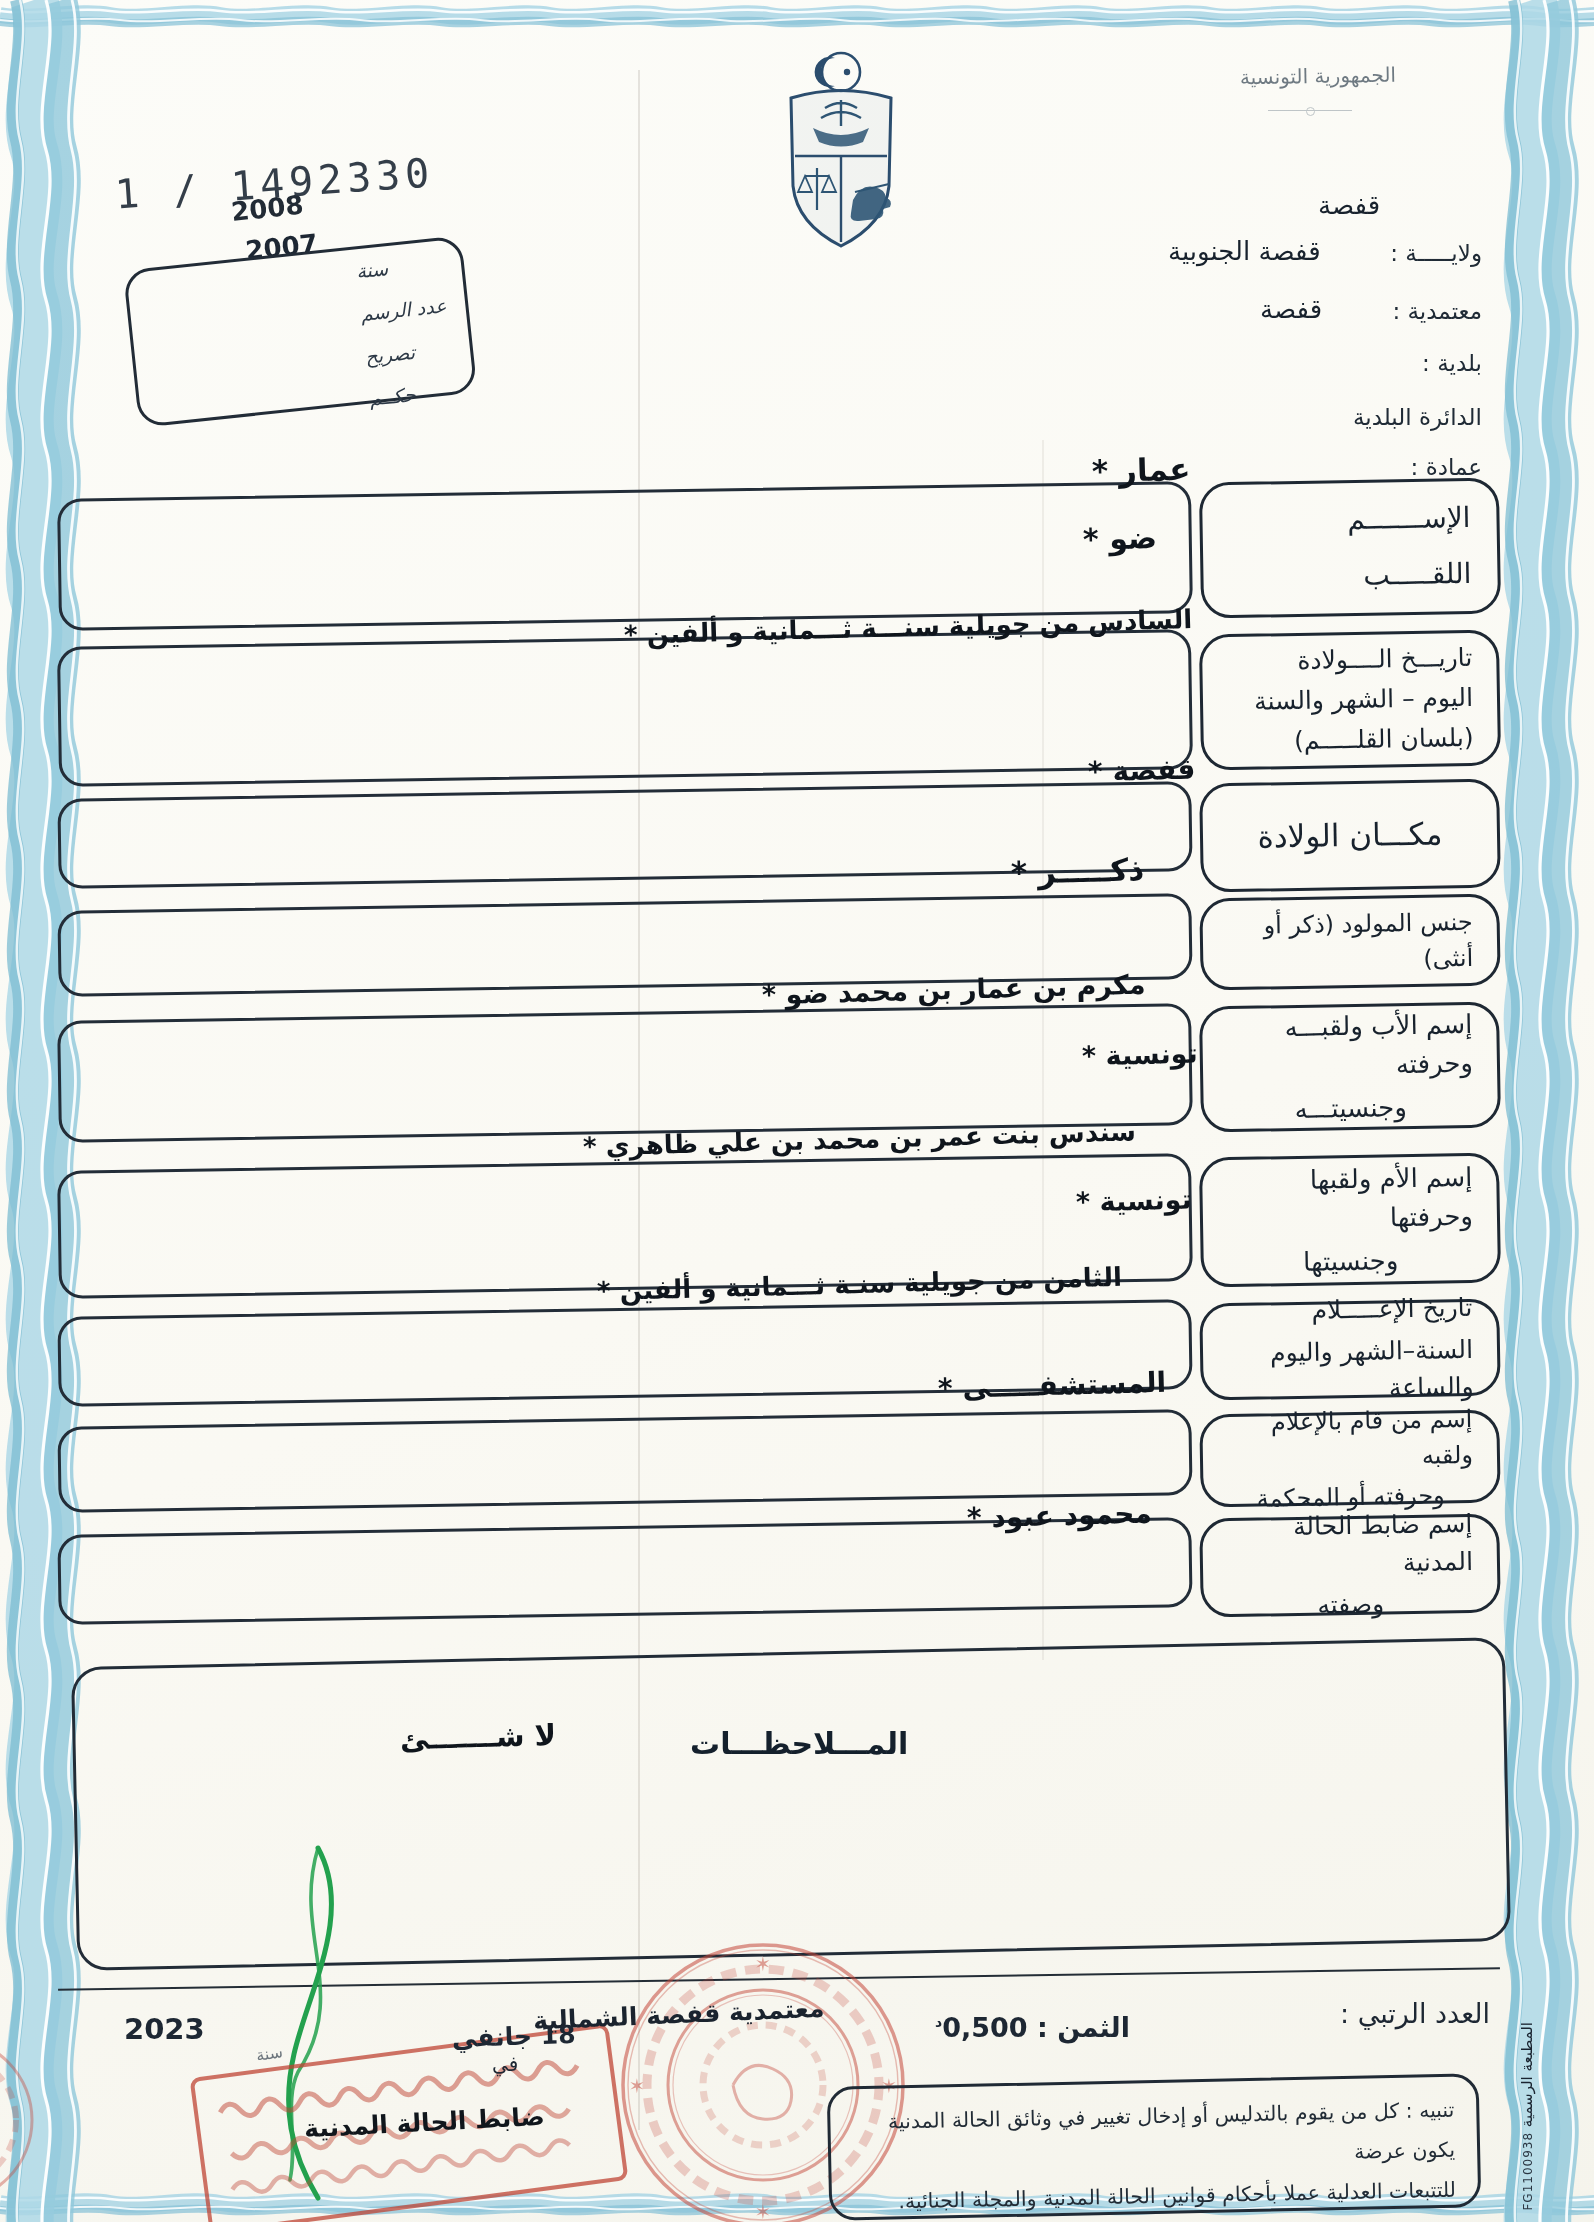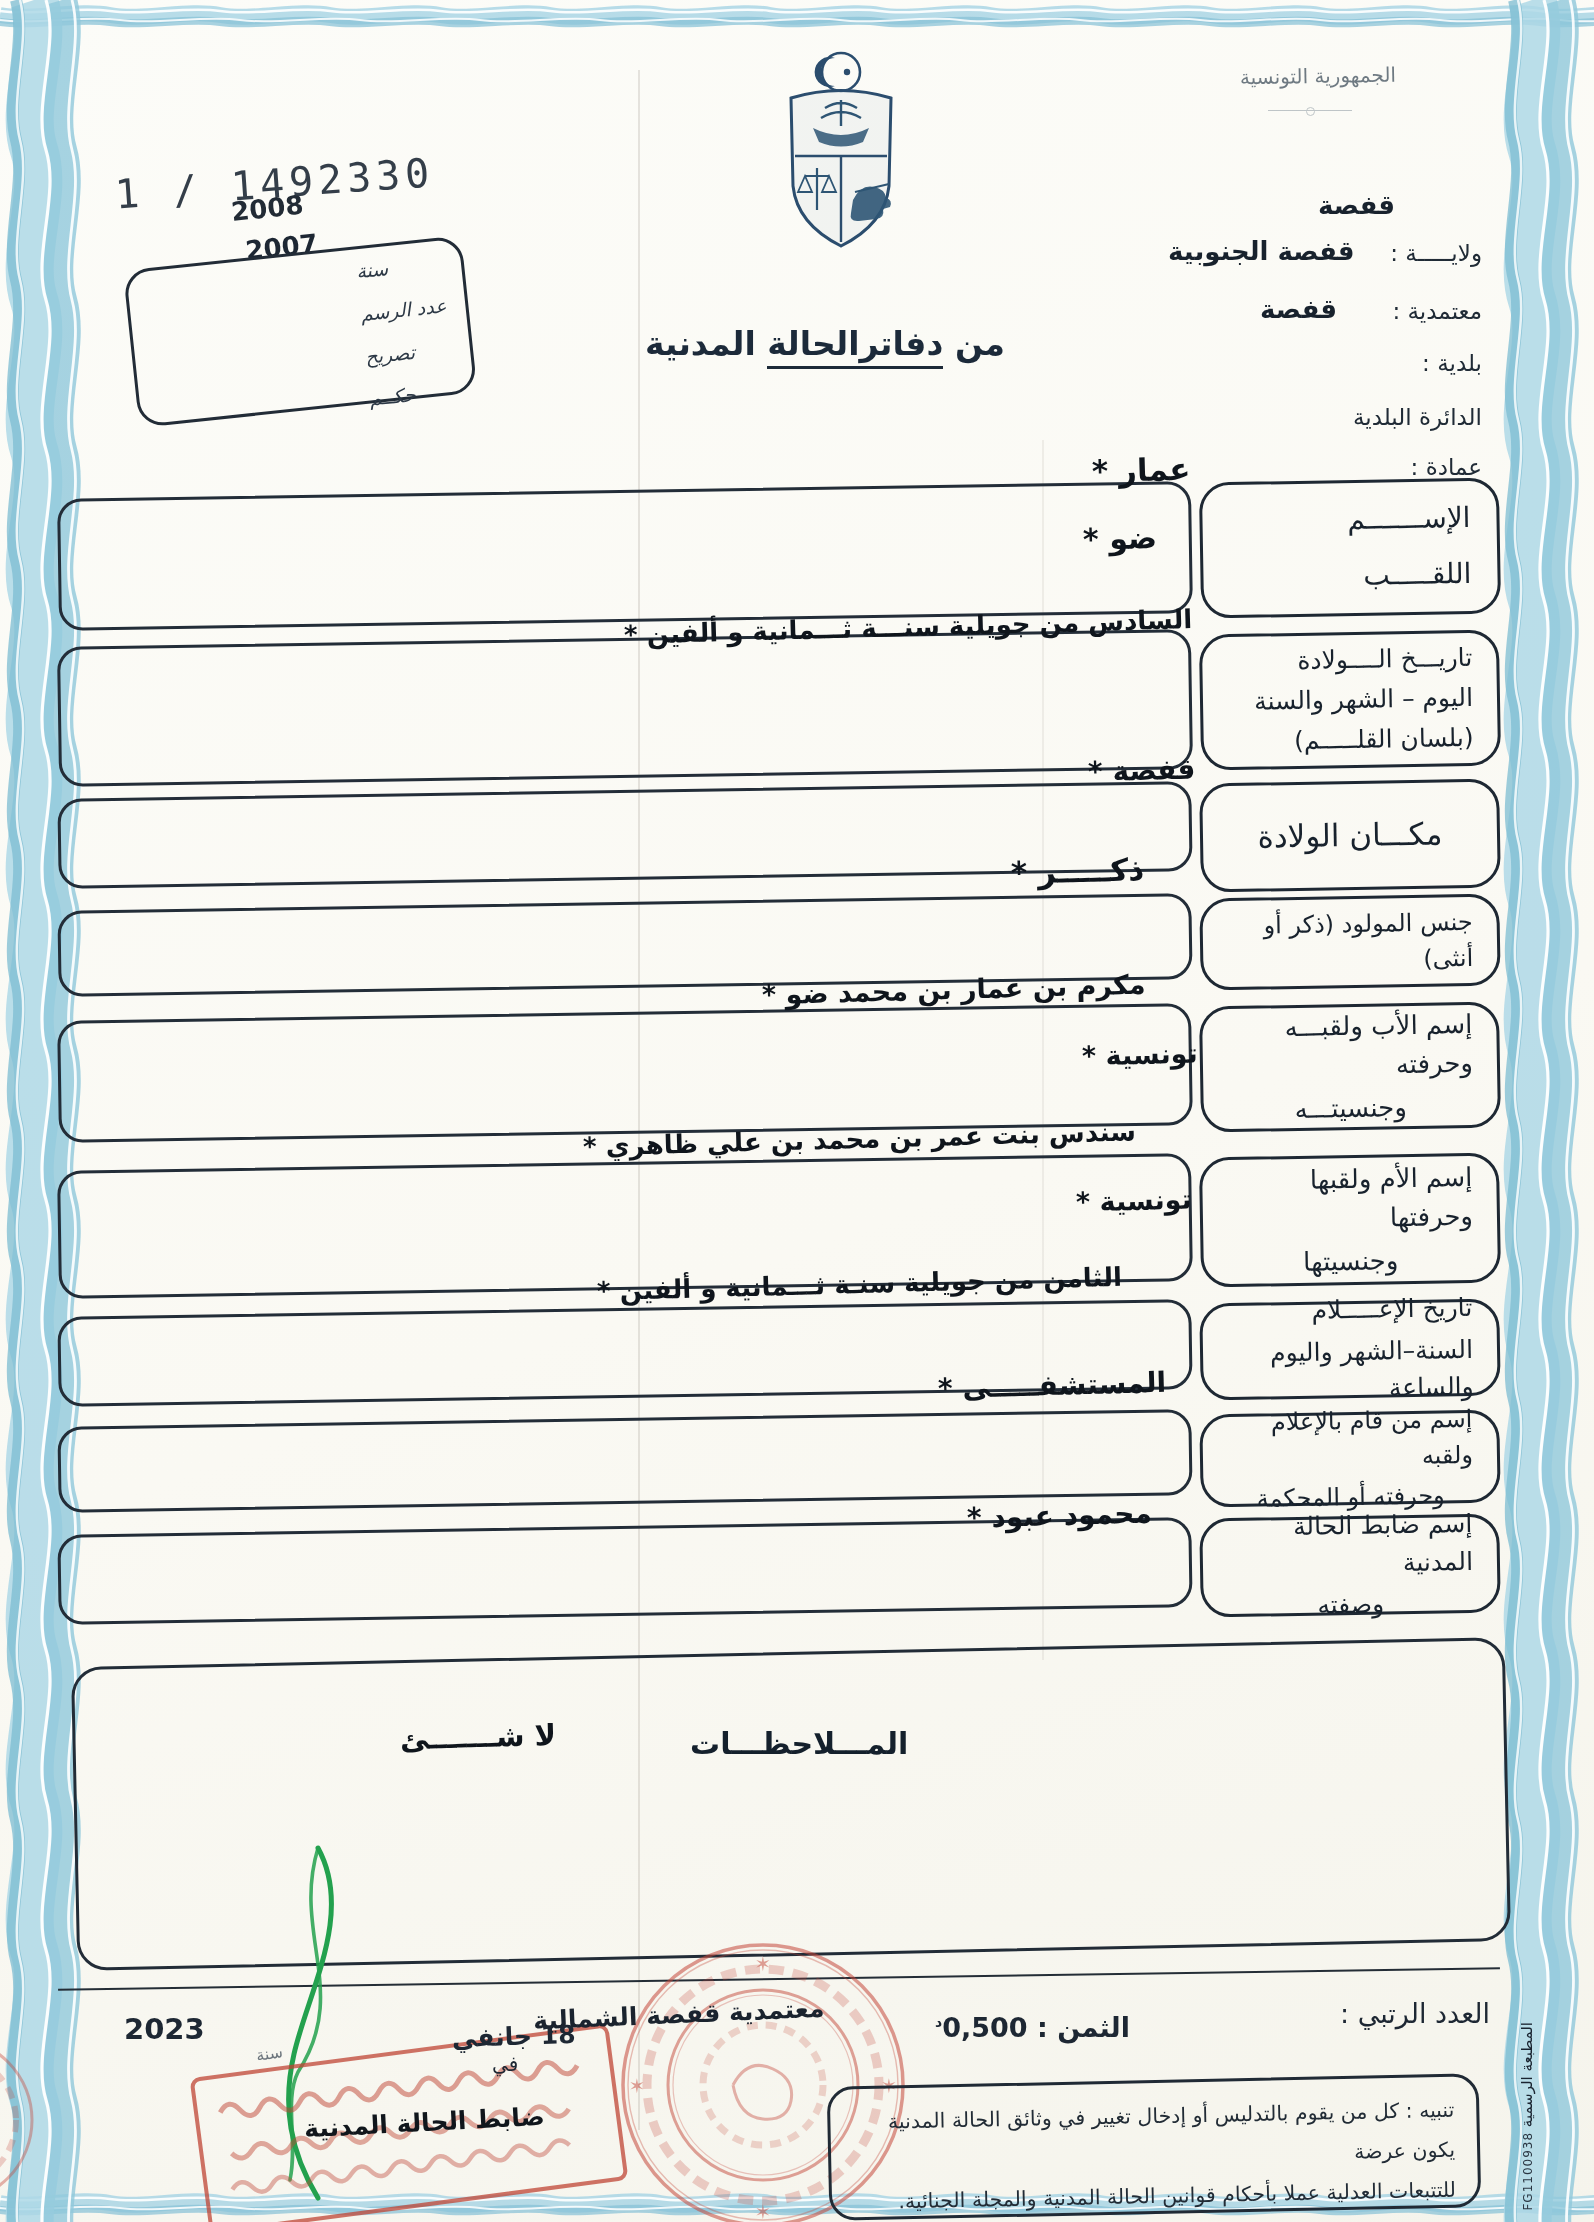--- a/index.html
+++ b/index.html
@@ -28,21 +28,21 @@
   .emblem{position:absolute;left:775px;top:48px;z-index:4;}
 
   
   .rep{position:absolute;left:1208px;top:64px;width:220px;text-align:center;font-size:20px;
     color:#4c5a66;opacity:.8;transform:rotate(-1deg);z-index:5;}
   .rep-flourish{position:absolute;left:1268px;top:110px;width:84px;border-top:1.6px solid #8e99a2;
     opacity:.55;z-index:5;}
   .rep-flourish:after{content:"";position:absolute;left:38px;top:-4px;width:7px;height:7px;
     border:1.3px solid #8e99a2;border-radius:50%;}
   .hdr-item{position:absolute;font-size:23px;color:#202b36;white-space:nowrap;z-index:5;}
-  .hdr-val{position:absolute;font-size:26px;font-weight:700;color:#18222d;white-space:nowrap;z-index:5;}
+  .hdr-val{position:absolute;font-size:26px;font-weight:400;color:#18222d;white-space:nowrap;z-index:5;}
 
   
   .t1{position:absolute;left:680px;top:254px;width:400px;text-align:center;font-size:40px;
     font-weight:700;color:#1c2a3a;z-index:5;}
   .t2{position:absolute;left:590px;top:324px;width:470px;text-align:center;font-size:33px;
     font-weight:700;color:#1c2a3a;z-index:5;}
   .t2 .ul{border-bottom:3.5px solid #1d2a38;padding-bottom:3px;}
   .t3{position:absolute;left:750px;top:404px;width:400px;text-align:center;font-size:43px;
     font-weight:700;color:#1c2a3a;z-index:5;}
 
@@ -181,21 +181,20 @@
   <div class="rep-flourish"></div>
   <div class="hdr-val" style="left:1318px;top:190px;">قفصة</div>
   <div class="hdr-item" style="right:112px;top:240px;">ولايـــــة :</div>
   <div class="hdr-val" style="left:1168px;top:236px;text-align:right;">قفصة الجنوبية</div>
   <div class="hdr-item" style="right:112px;top:298px;">معتمدية :</div>
   <div class="hdr-val" style="left:1260px;top:294px;">قفصة</div>
   <div class="hdr-item" style="right:112px;top:350px;">بلدية :</div>
   <div class="hdr-item" style="right:112px;top:404px;">الدائرة البلدية</div>
   <div class="hdr-item" style="right:112px;top:454px;">عمادة :</div>
 
-  <div class="t2"><span>من </span><span class="ul">دفاترالحالة</span><span> المدنية</span></div>
 
   <div class="vbox r1v"></div>
   <div class="vbox r2v"></div>
   <div class="vbox r3v"></div>
   <div class="vbox r4v"></div>
   <div class="vbox r5v"></div>
   <div class="vbox r6v"></div>
   <div class="vbox r7v"></div>
   <div class="vbox r8v"></div>
   <div class="vbox r9v"></div>

